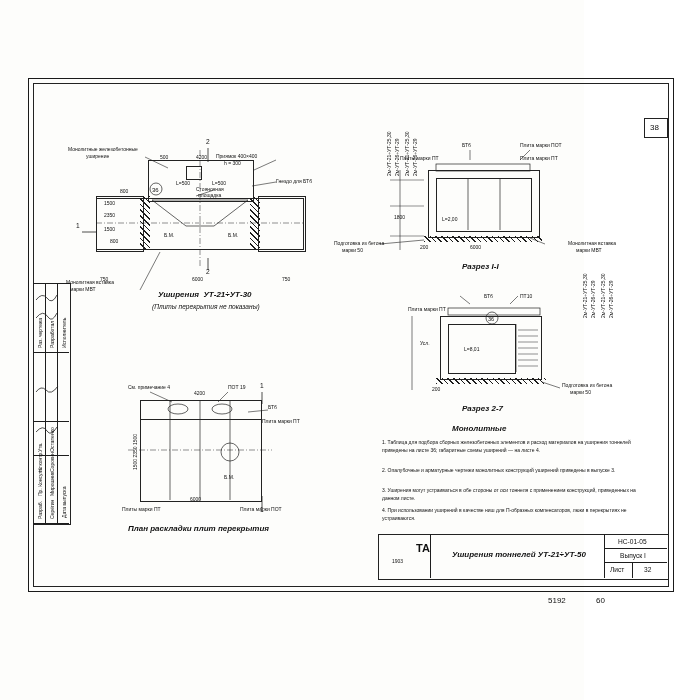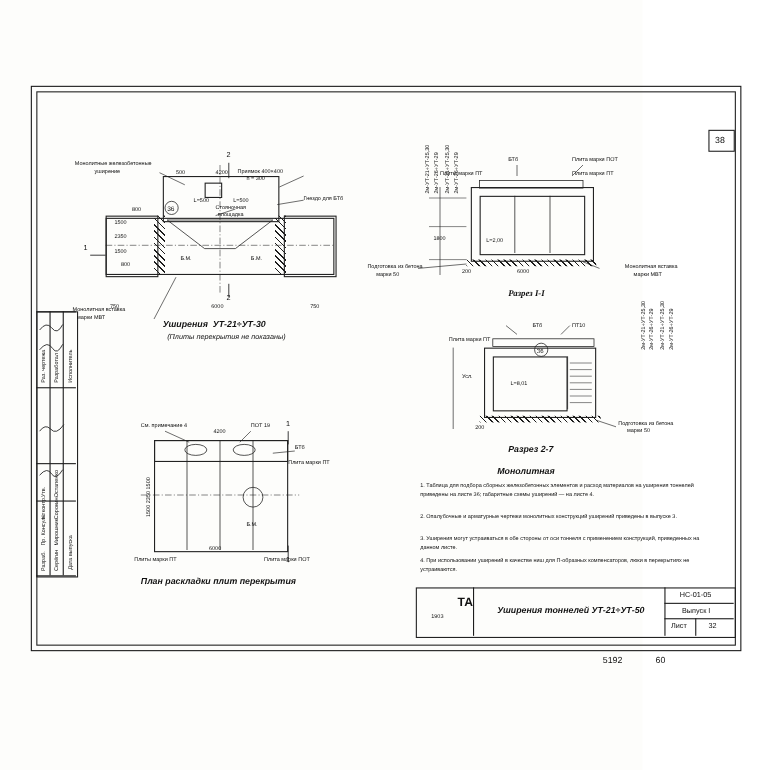--- a/index.html
+++ b/index.html
@@ -111,21 +111,21 @@
   <div class="txt tiny" style="left:100px;top:276px;">750</div>
   <div class="txt tiny" style="left:282px;top:276px;">750</div>
   <div class="txt tiny" style="left:176px;top:180px;">L=500</div>
   <div class="txt tiny" style="left:212px;top:180px;">L=500</div>
   <div class="txt tiny" style="left:164px;top:232px;">Б.М.</div>
   <div class="txt tiny" style="left:228px;top:232px;">Б.М.</div>
   <div class="txt sm" style="left:206px;top:138px;">2</div>
   <div class="txt sm" style="left:206px;top:268px;">2</div>
   <div class="txt sm" style="left:76px;top:222px;">1</div>
 
-  <div class="txt md it bold" style="left:148px;top:290px;">Уширения  УТ-21÷УТ-30</div>
+  <div class="txt md it bold" style="left:158px;top:290px;">Уширения  УТ-21÷УТ-30</div>
   <div class="txt sm it" style="left:152px;top:303px;">(Плиты перекрытия не показаны)</div>
 
   <div class="thin" style="left:140px;top:400px;width:120px;height:100px;"></div>
   <div class="thin" style="left:140px;top:400px;width:120px;height:18px;"></div>
   <svg width="700" height="700">
     <line x1="170" y1="400" x2="170" y2="500" stroke="#222" stroke-width="0.7"></line>
     <line x1="200" y1="400" x2="200" y2="500" stroke="#222" stroke-width="0.7"></line>
     <line x1="230" y1="400" x2="230" y2="500" stroke="#222" stroke-width="0.7"></line>
     <ellipse cx="178" cy="409" rx="10" ry="5" stroke="#222" fill="none" stroke-width="0.7"></ellipse>
     <ellipse cx="222" cy="409" rx="10" ry="5" stroke="#222" fill="none" stroke-width="0.7"></ellipse>
@@ -176,21 +176,21 @@
   <div class="txt tiny" style="left:568px;top:240px;">Монолитная вставка</div>
   <div class="txt tiny" style="left:576px;top:247px;">марки МВТ</div>
   <div class="txt tiny" style="left:470px;top:244px;">6000</div>
   <div class="txt tiny" style="left:420px;top:244px;">200</div>
   <div class="txt tiny" style="left:394px;top:214px;">1800</div>
   <div class="txt tiny" style="left:442px;top:216px;">L=2,00</div>
   <div class="txt tiny rot90" style="left:386px;top:176px;">2м-УТ-21÷УТ-25,30</div>
   <div class="txt tiny rot90" style="left:394px;top:176px;">2м-УТ-26÷УТ-29</div>
   <div class="txt tiny rot90" style="left:404px;top:176px;">2м-УТ-21÷УТ-25,30</div>
   <div class="txt tiny rot90" style="left:412px;top:176px;">2м-УТ-26÷УТ-29</div>
-  <div class="txt md it bold" style="left:462px;top:262px;font-family:Liberation Serif, serif;">Разрез I-I</div>
+  <div class="txt md it bold" style="left:462px;top:262px;">Разрез I-I</div>
 
   <div class="thin" style="left:440px;top:316px;width:100px;height:62px;"></div>
   <div class="thin" style="left:448px;top:324px;width:66px;height:48px;"></div>
   <div class="hatch" style="left:436px;top:378px;width:110px;height:6px;"></div>
   <svg width="700" height="700">
     <rect x="448" y="308" width="92" height="7" stroke="#222" fill="none" stroke-width="0.7"></rect>
     <circle cx="492" cy="318" r="6" stroke="#222" fill="none" stroke-width="0.7"></circle>
     <text x="488" y="321" font-size="5.5" fill="#111" font-family="Liberation Sans">36</text>
     <line x1="516" y1="324" x2="516" y2="372" stroke="#222" stroke-width="0.7"></line>
     <g stroke="#222" stroke-width="0.5">
@@ -214,21 +214,21 @@
   <div class="txt tiny" style="left:570px;top:389px;">марки 50</div>
   <div class="txt tiny" style="left:420px;top:340px;">Усл.</div>
   <div class="txt tiny" style="left:464px;top:346px;">L=8,01</div>
   <div class="txt tiny" style="left:432px;top:386px;">200</div>
   <div class="txt tiny rot90" style="left:582px;top:318px;">2м-УТ-21÷УТ-25,30</div>
   <div class="txt tiny rot90" style="left:590px;top:318px;">2м-УТ-26÷УТ-29</div>
   <div class="txt tiny rot90" style="left:600px;top:318px;">2м-УТ-21÷УТ-25,30</div>
   <div class="txt tiny rot90" style="left:608px;top:318px;">2м-УТ-26÷УТ-29</div>
   <div class="txt md it bold" style="left:462px;top:404px;">Разрез 2-7</div>
 
-  <div class="txt md it bold" style="left:452px;top:424px;">Монолитная</div>
+  <div class="txt md it bold" style="left:452px;top:424px;">Монолитные</div>
   <div class="txt tiny" style="left:382px;top:438px;width:260px;white-space:normal;line-height:8px;">1. Таблица для подбора сборных железобетонных элементов и расход материалов на уширения тоннелей приведены на листе 36; габаритные схемы уширений — на листе 4.</div>
   <div class="txt tiny" style="left:382px;top:466px;width:260px;white-space:normal;line-height:8px;">2. Опалубочные и арматурные чертежи монолитных конструкций уширений приведены в выпуске 3.</div>
   <div class="txt tiny" style="left:382px;top:486px;width:260px;white-space:normal;line-height:8px;">3. Уширения могут устраиваться в обе стороны от оси тоннеля с применением конструкций, приведенных на данном листе.</div>
   <div class="txt tiny" style="left:382px;top:506px;width:260px;white-space:normal;line-height:8px;">4. При использовании уширений в качестве ниш для П-образных компенсаторов, люки в перекрытиях не устраиваются.</div>
 
   <div class="thin" style="left:378px;top:534px;width:289px;height:44px;"></div>
   <div class="ln" style="left:430px;top:534px;width:0.8px;height:44px;"></div>
   <div class="ln" style="left:604px;top:534px;width:0.8px;height:44px;"></div>
   <div class="ln" style="left:604px;top:548px;width:63px;height:0.8px;"></div>
   <div class="ln" style="left:604px;top:562px;width:63px;height:0.8px;"></div>

